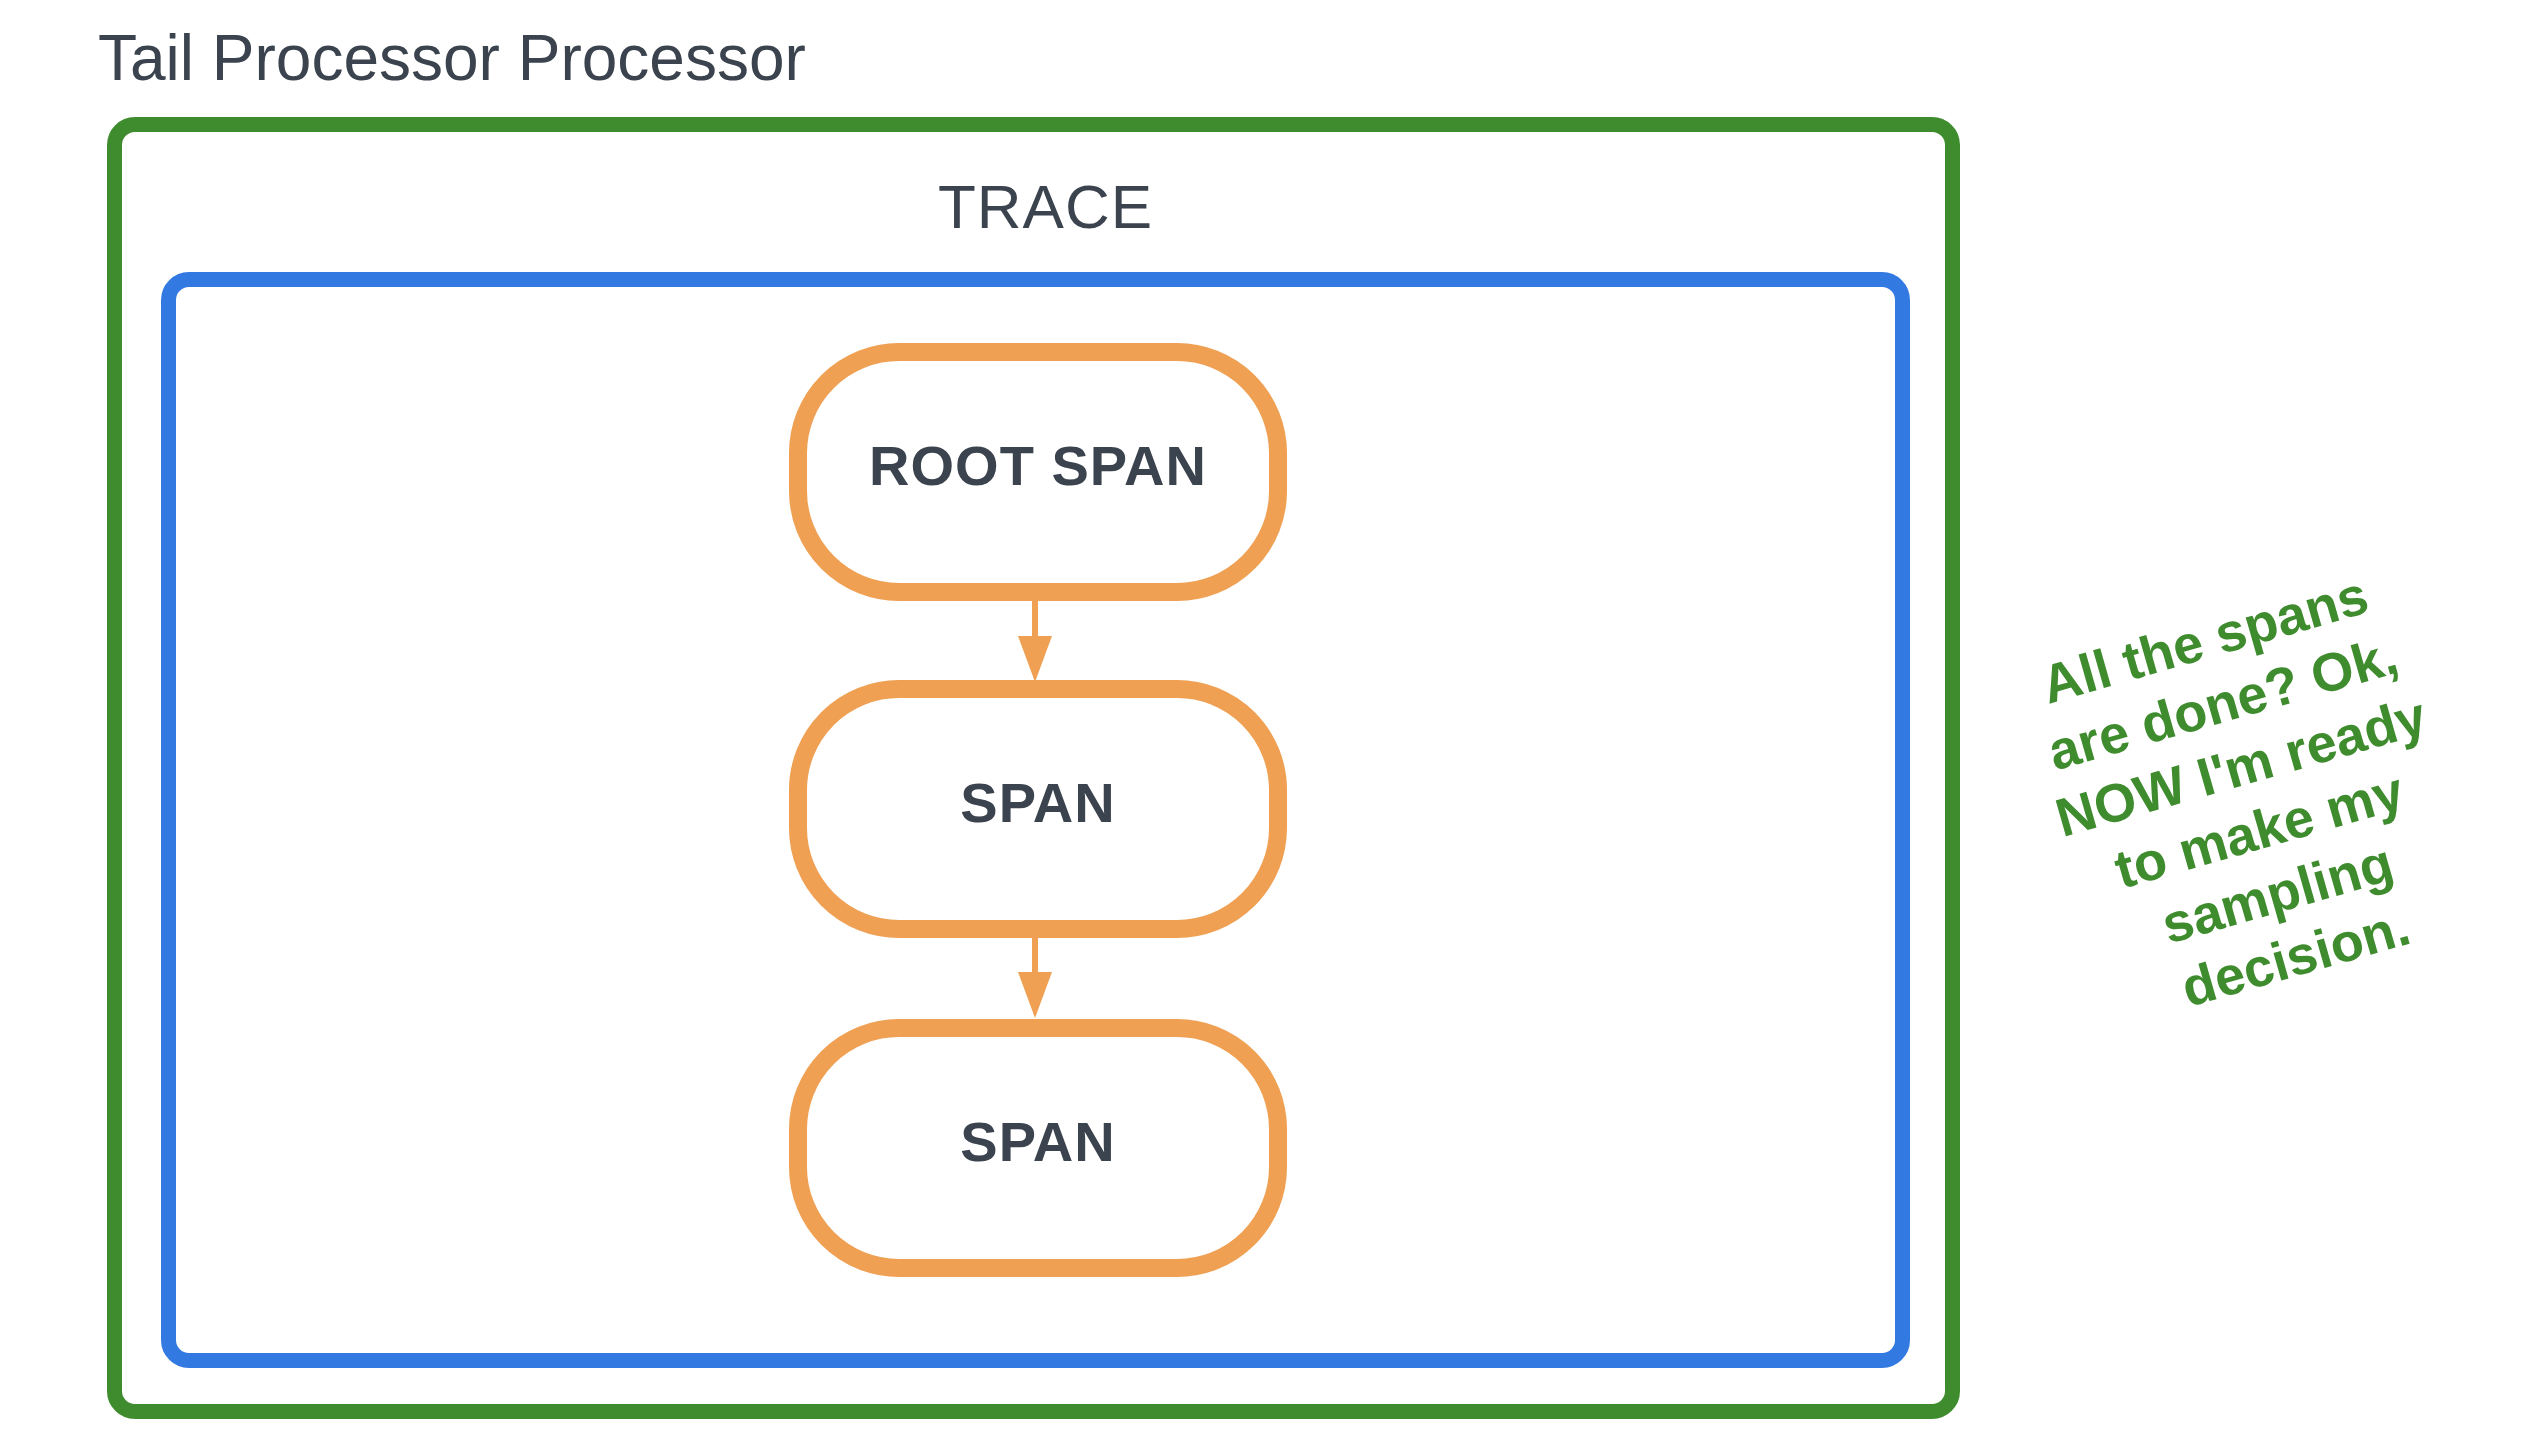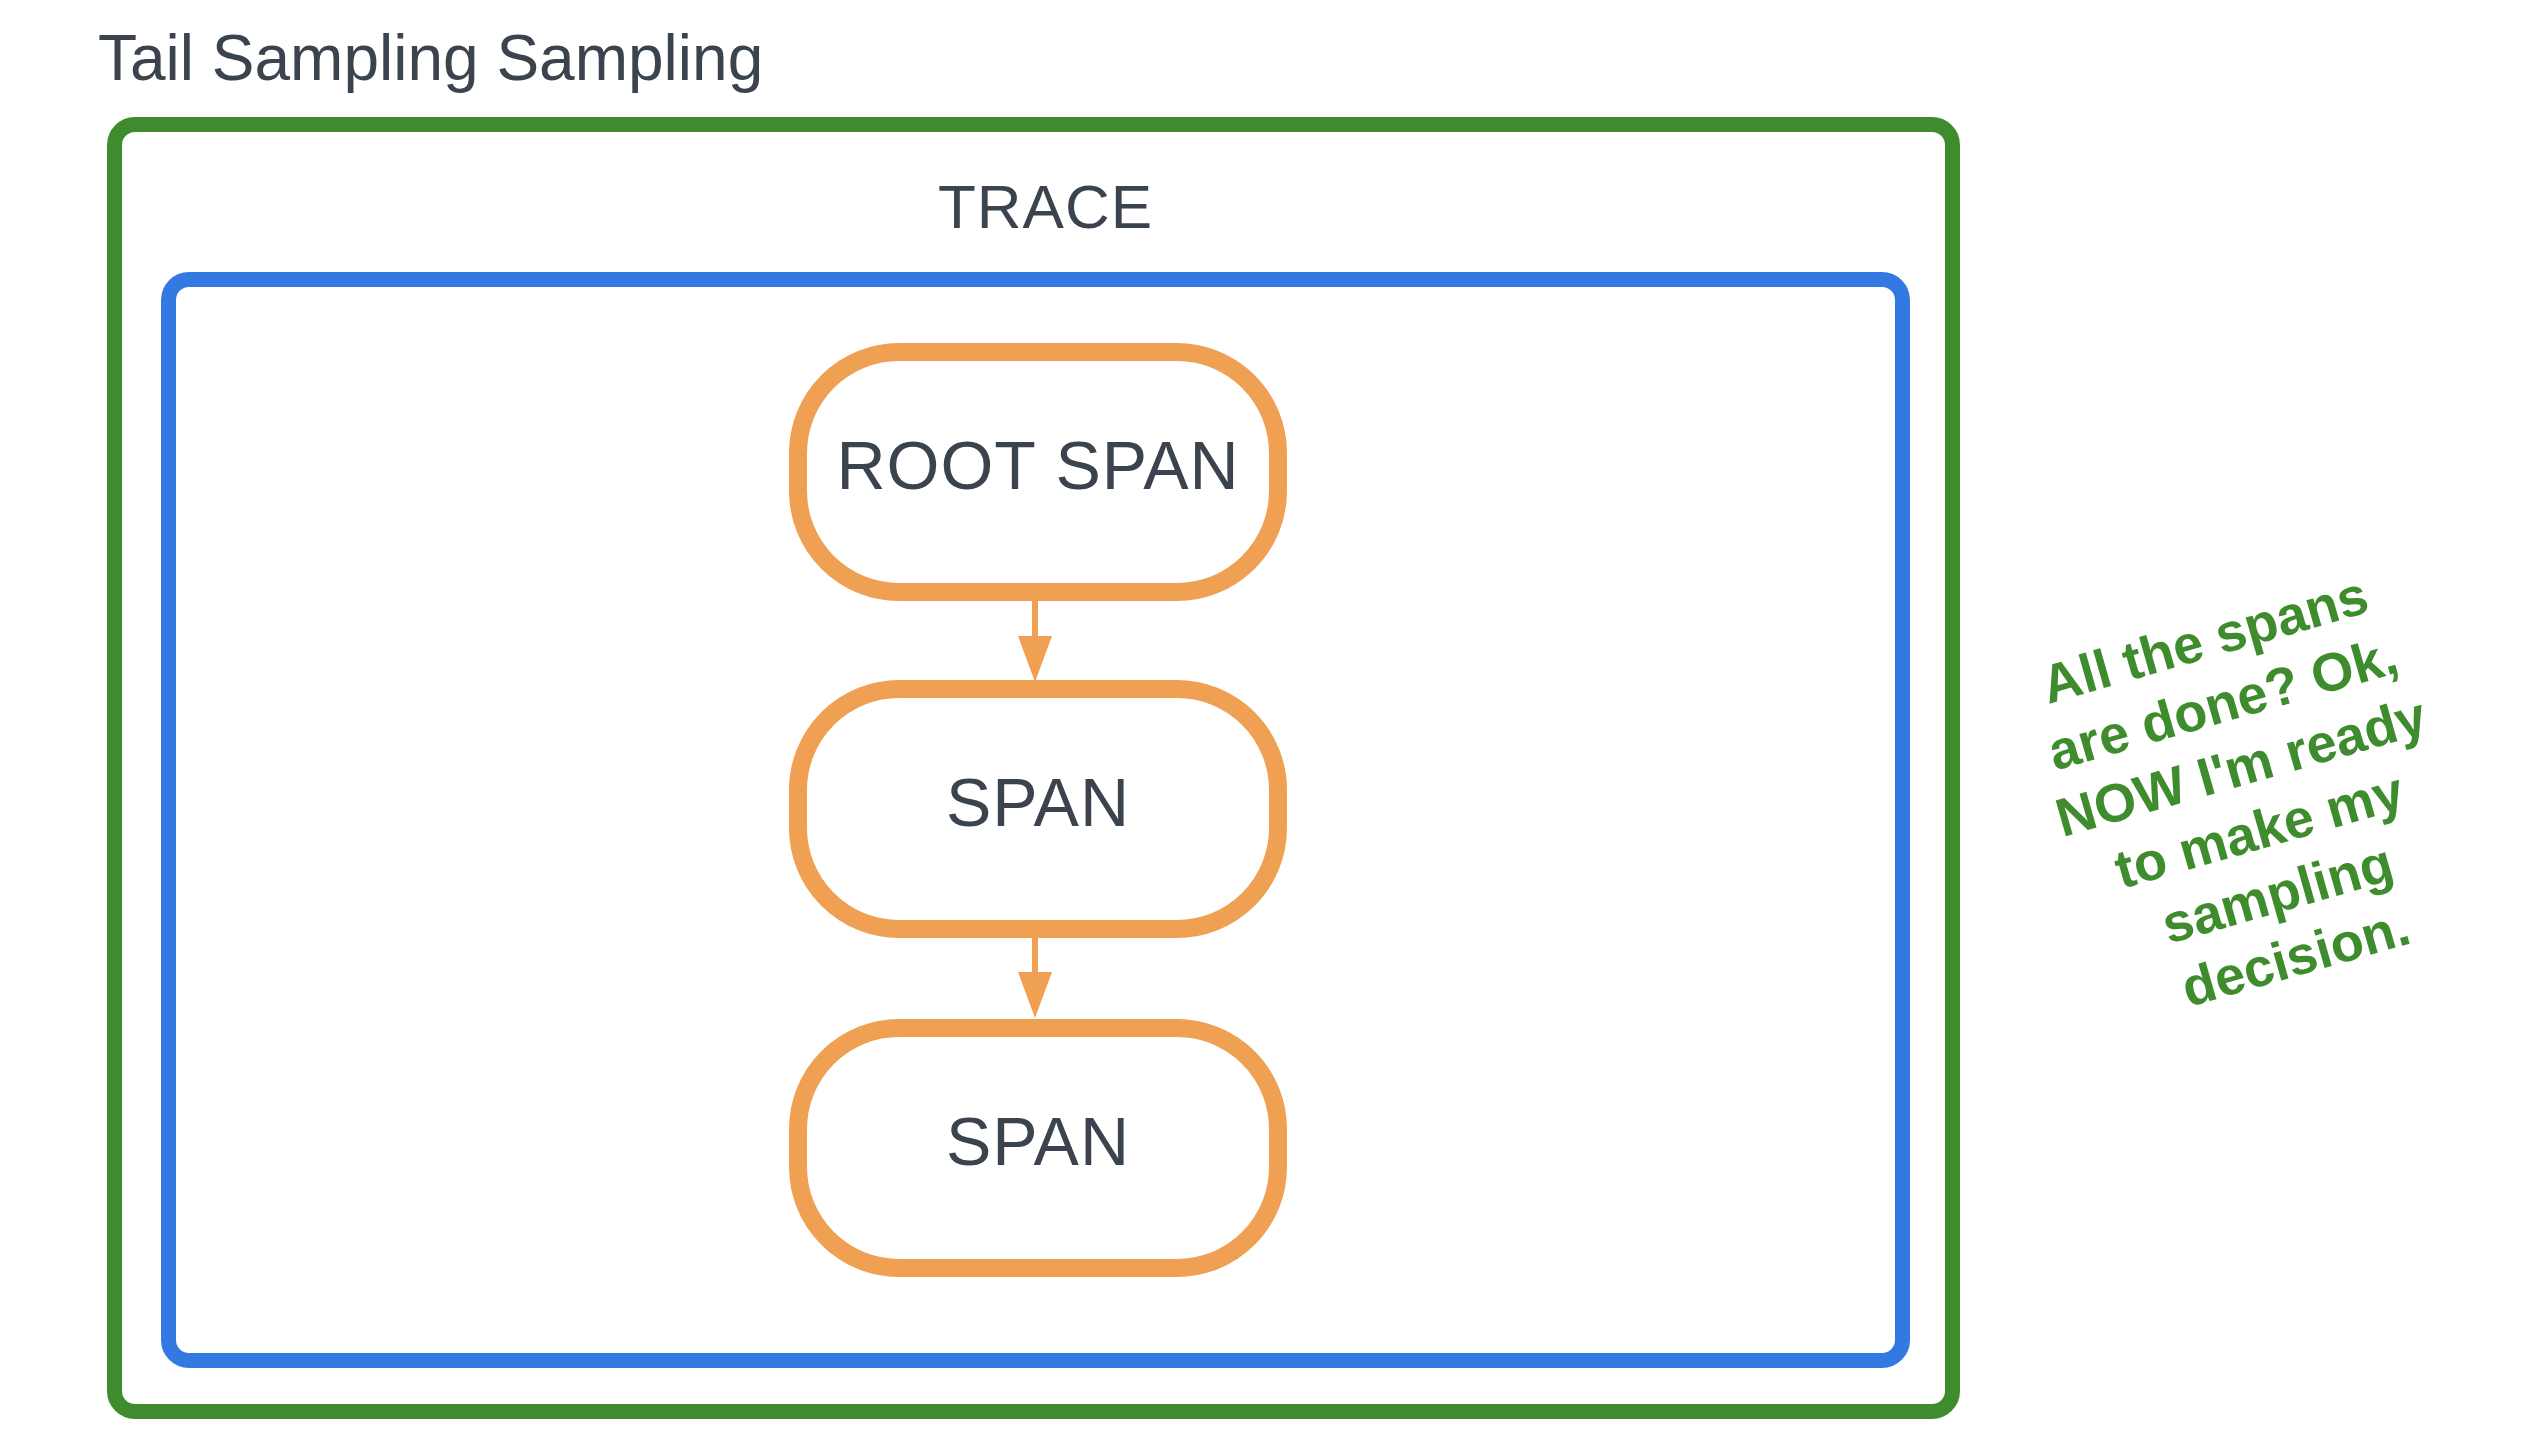--- a/index.html
+++ b/index.html
@@ -80,22 +80,22 @@
     background:#ffffff;
     display:flex;
     align-items:center;
     justify-content:center;
     padding-bottom:14px;
   }
   .node-1{top:343px;}
   .node-2{top:680px;}
   .node-3{top:1019px;}
   .span-node .node-label{
-    font-size:68px;
-    font-weight:400;
+    font-size:56px;
+    font-weight:700;
     color:var(--text);
     letter-spacing:1px;
     white-space:nowrap;
   }
   .arrow{
     position:absolute;
     left:1018px;
     width:34px;
   }
   .arrow-1{top:600px;height:82px;}
@@ -131,21 +131,21 @@
     font-weight:700;
     line-height:66px;
     white-space:nowrap;
   }
 </style>
 </head>
 <body>
 
 <div class="canvas">
 
-  <div class="diagram-title">Tail Sampling Sampling</div>
+  <div class="diagram-title">Tail Processor Processor</div>
 
   <div class="green-box"></div>
 
   <div class="trace-label">TRACE</div>
 
   <div class="blue-box"></div>
 
   <div class="span-node node-1">
     <span class="node-label">ROOT SPAN</span>
   </div>

